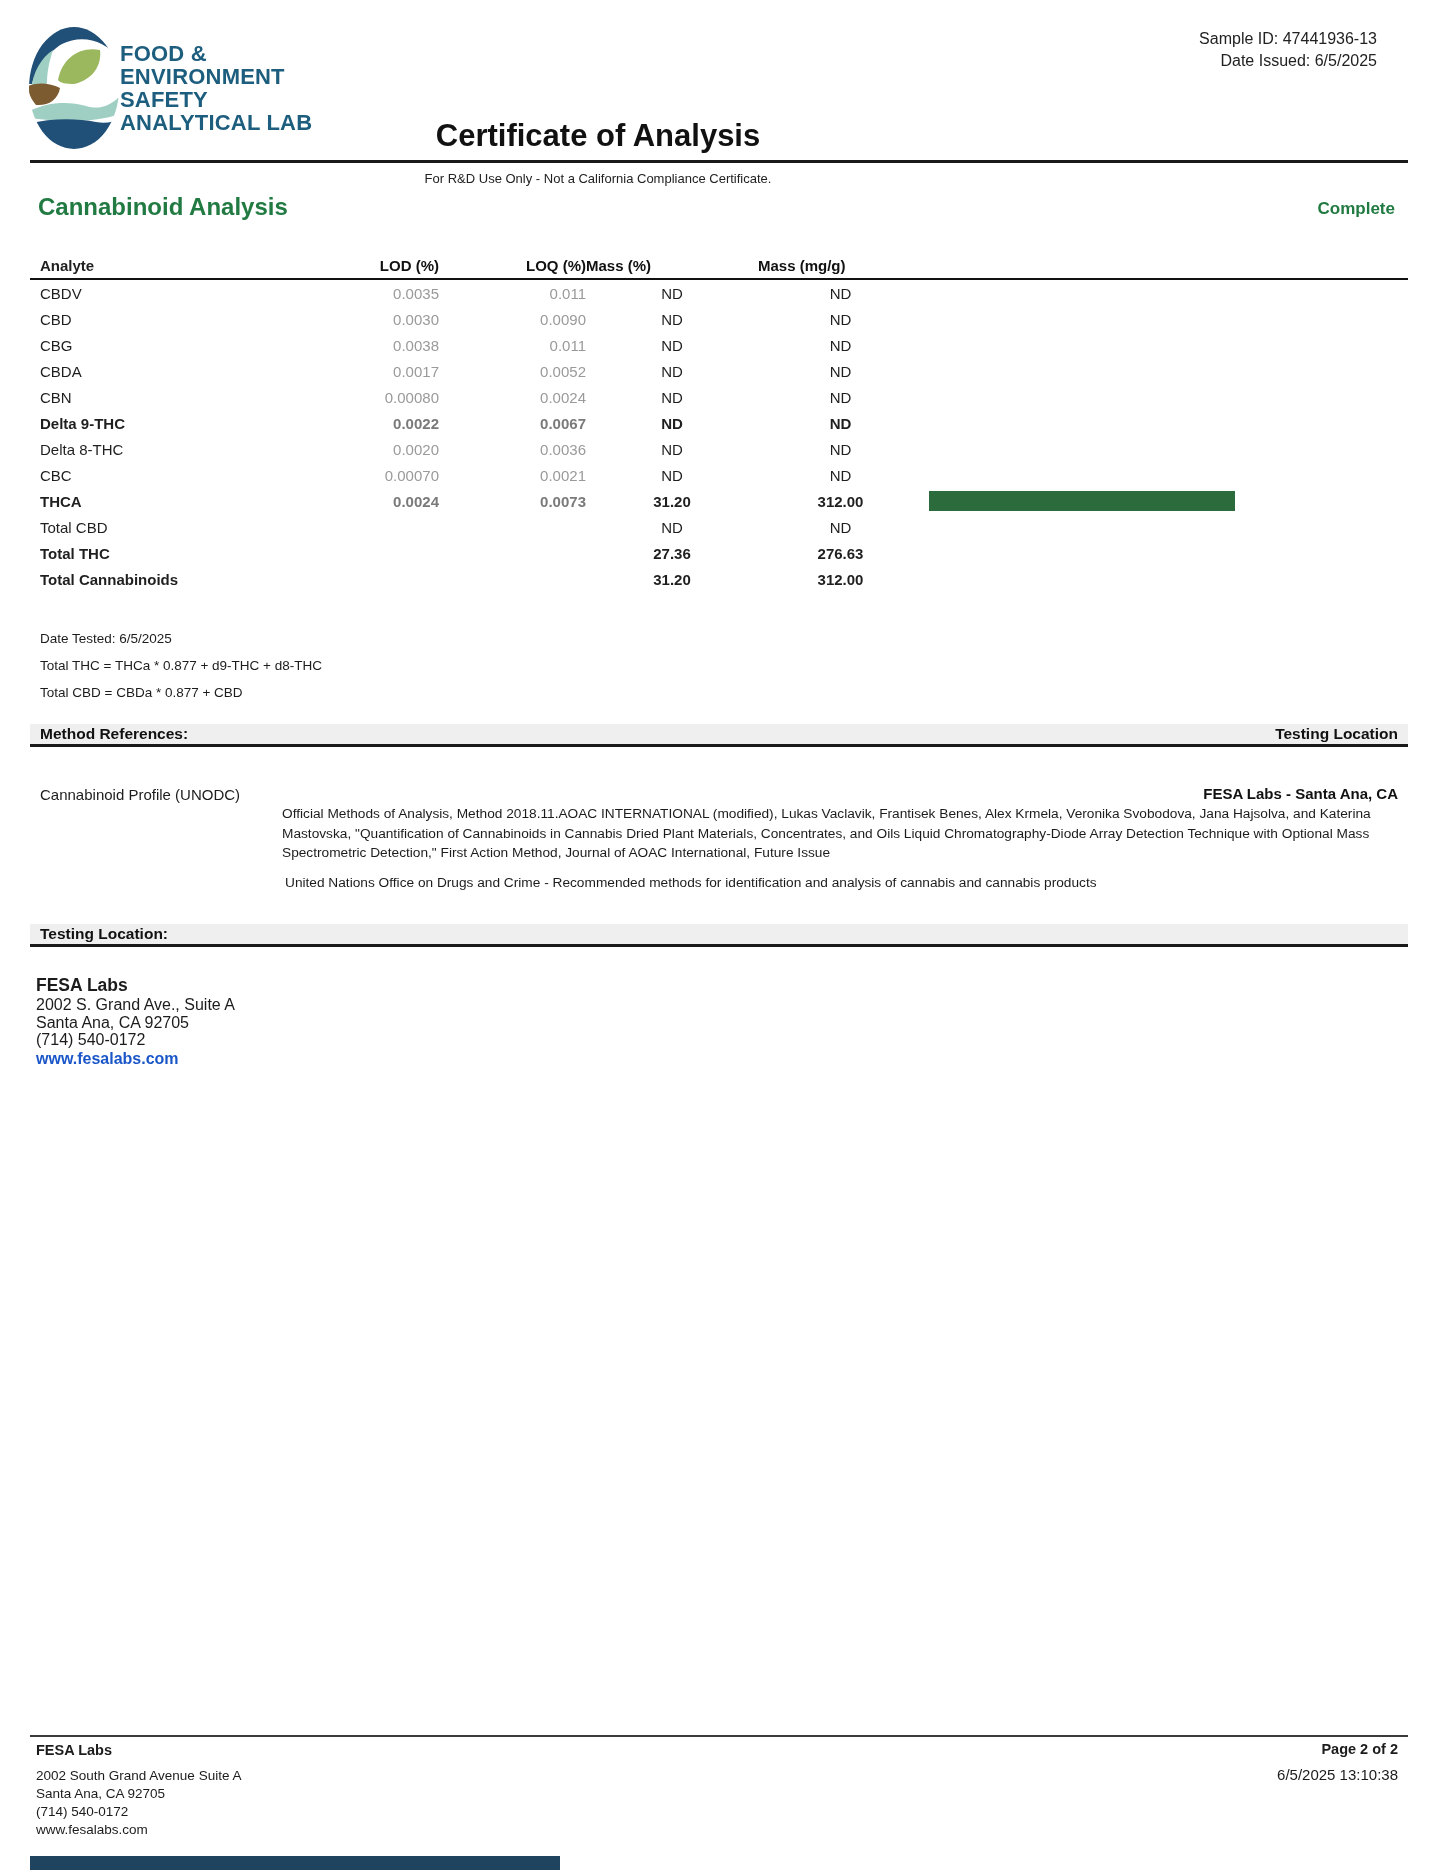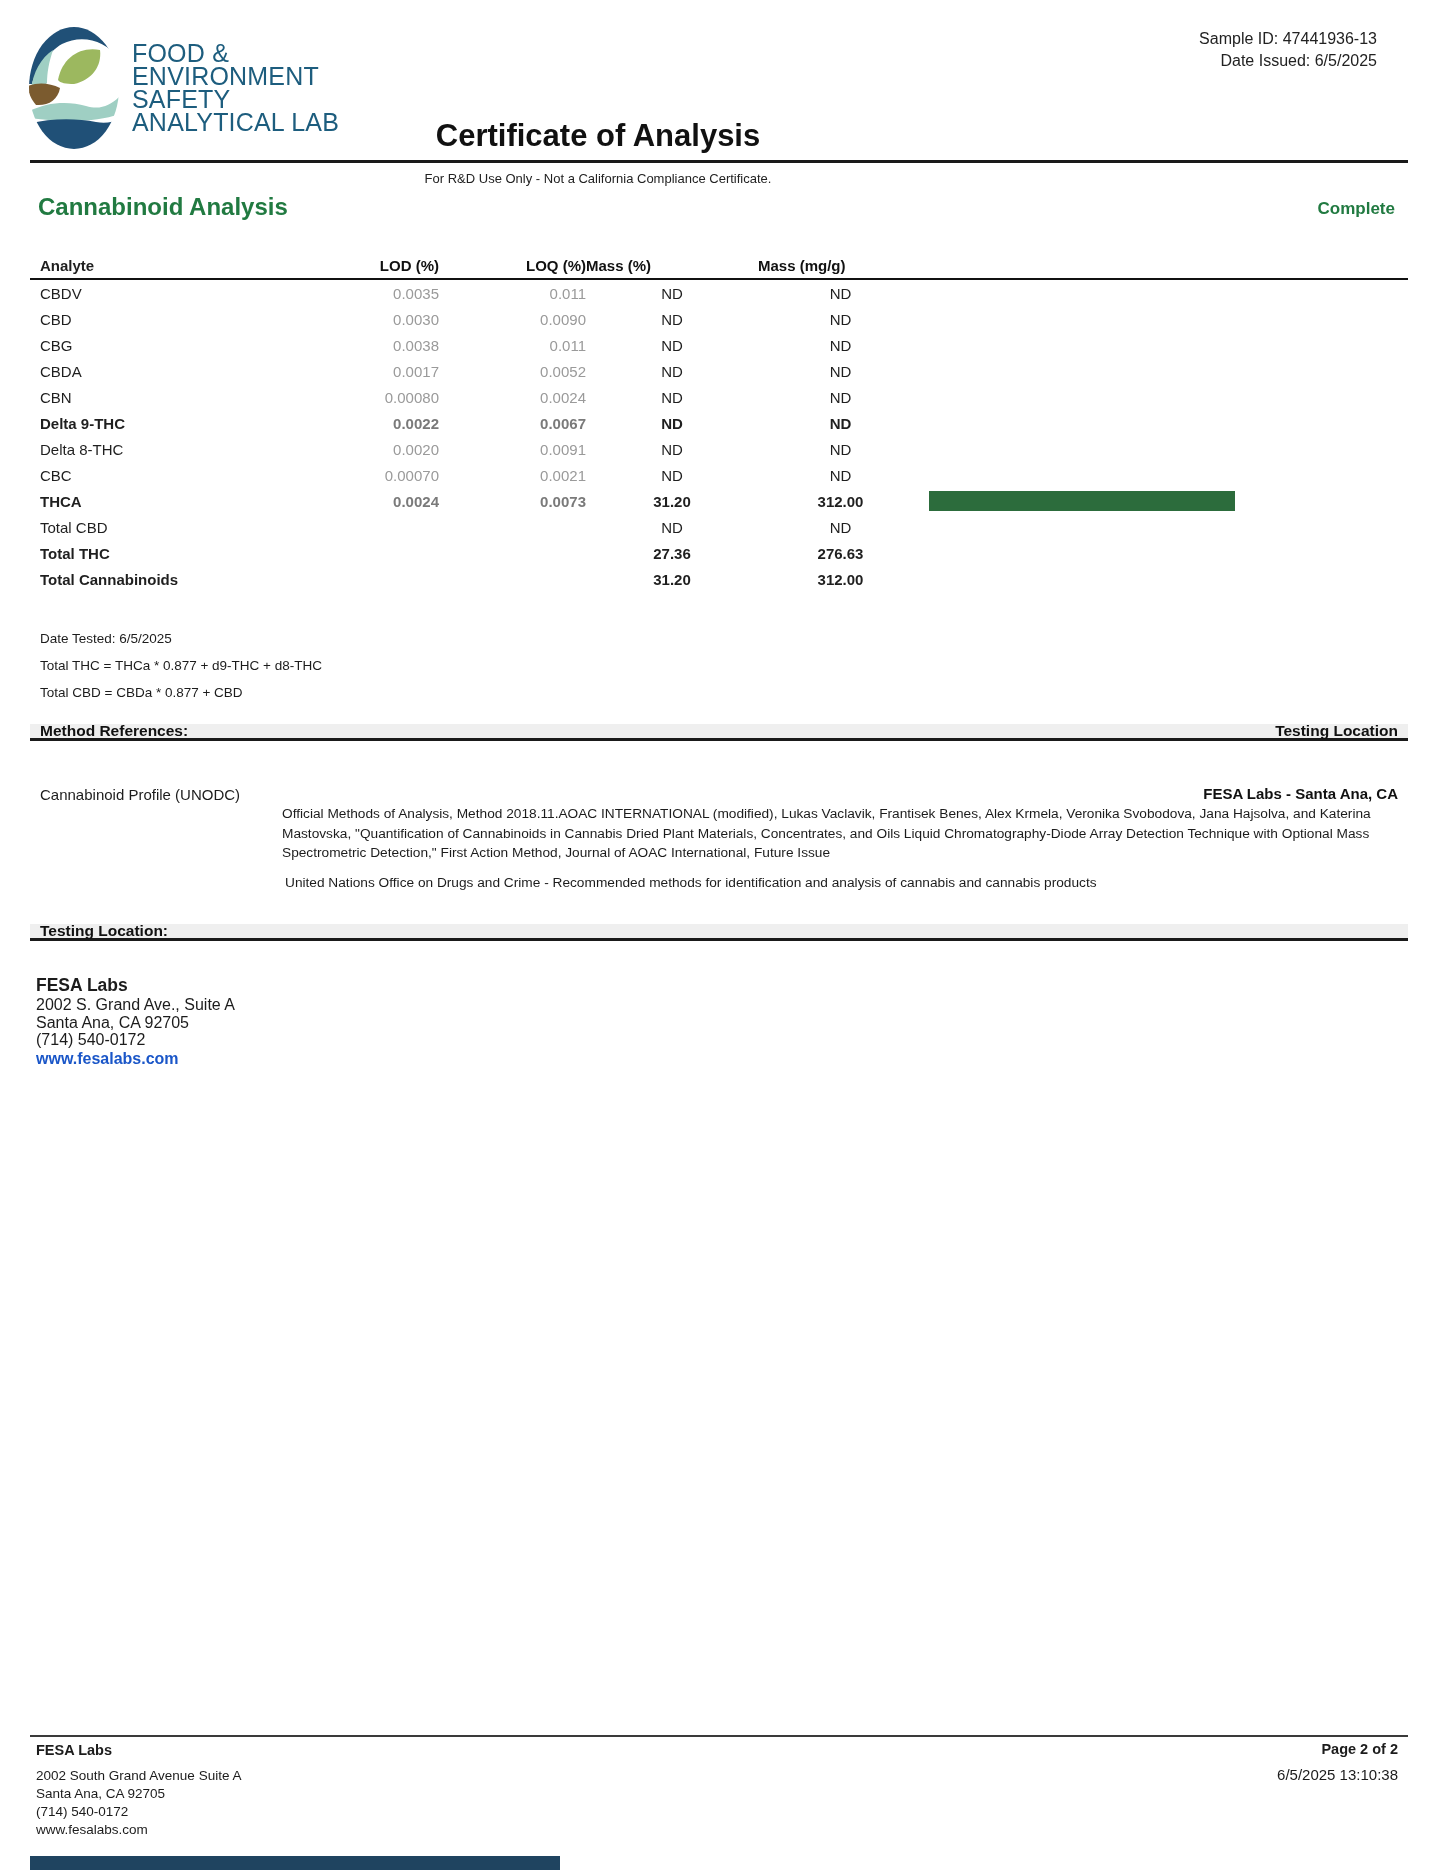--- a/index.html
+++ b/index.html
@@ -12,21 +12,21 @@
     --gray-num:#9a9a9a;
     --gray-num-bold:#7a7a7a;
   }
   *{box-sizing:border-box;margin:0;padding:0;}
   body{background:#ffffff;font-family:"Liberation Sans","DejaVu Sans",sans-serif;color:var(--ink);}
   .page{position:relative;width:1445px;height:1870px;background:#fff;overflow:hidden;}
 
   
   .logo-wrap{position:absolute;left:28px;top:26px;display:flex;align-items:flex-start;}
   .logo-mark{width:92px;height:124px;}
-  .logo-text{margin-left:12px;margin-top:16px;color:var(--logo-text);font-weight:normal;font-size:25px;line-height:23px;letter-spacing:.2px;}
+  .logo-text{margin-left:0;margin-top:16px;color:var(--logo-text);font-weight:bold;font-size:22px;line-height:23px;letter-spacing:.2px;}
   .sample-info{position:absolute;top:28px;right:68px;text-align:right;font-size:16px;line-height:22px;color:#222;}
   .doc-title{position:absolute;top:118px;left:0;width:1196px;text-align:center;font-size:31px;font-weight:bold;color:#111;}
   .header-rule{position:absolute;top:160px;left:30px;width:1378px;height:3px;background:#1a1a1a;}
   .subtitle{position:absolute;top:171px;left:0;width:1196px;text-align:center;font-size:13px;color:#222;}
 
   
   .section-title{position:absolute;left:38px;top:193px;font-size:24px;font-weight:bold;color:var(--green);}
   .status{position:absolute;right:50px;top:199px;font-size:17px;font-weight:bold;color:var(--green);}
 
   
@@ -41,21 +41,21 @@
   .c-mass{text-align:center;color:var(--ink);}
   .t-row.bold .cell{font-weight:bold;}
   .t-row.bold .c-num{color:var(--gray-num-bold);}
   .c-bar{height:20px;display:flex;align-items:center;}
   .mass-bar{height:20px;background:var(--bar-green);margin-left:6px;}
 
   
   .notes{position:absolute;left:40px;top:625px;font-size:13.5px;line-height:27px;color:#1c1c1c;}
 
   
-  .gray-bar{position:absolute;left:30px;width:1378px;height:17px;background:#efefef;border-bottom:3px solid #1a1a1a;display:flex;justify-content:space-between;align-items:center;padding:0 10px;font-size:15.5px;font-weight:bold;color:#111;}
+  .gray-bar{position:absolute;left:30px;width:1378px;height:23px;background:#efefef;border-bottom:3px solid #1a1a1a;display:flex;justify-content:space-between;align-items:center;padding:0 10px;font-size:15.5px;font-weight:bold;color:#111;}
   .bar-methods{top:724px;}
   .bar-testing{top:924px;}
 
   
   .profile-label{position:absolute;left:40px;top:786px;font-size:15px;color:#1c1c1c;}
   .location-value{position:absolute;right:47px;top:785px;font-size:15px;font-weight:bold;color:#111;}
   .reference-1{position:absolute;left:282px;top:804px;width:1100px;font-size:13.7px;line-height:19.5px;color:#1c1c1c;}
   .reference-2{position:absolute;left:285px;top:873px;width:1100px;font-size:13.7px;line-height:19.5px;color:#1c1c1c;}
 
   
@@ -166,21 +166,21 @@
           <div class="cell c-analyte">Delta 9-THC</div>
           <div class="cell c-num">0.0022</div>
           <div class="cell c-num">0.0067</div>
           <div class="cell c-mass">ND</div>
           <div class="cell c-mass">ND</div>
           <div class="cell c-bar"></div>
         </div>
         <div class="t-row">
           <div class="cell c-analyte">Delta 8-THC</div>
           <div class="cell c-num">0.0020</div>
-          <div class="cell c-num">0.0091</div>
+          <div class="cell c-num">0.0036</div>
           <div class="cell c-mass">ND</div>
           <div class="cell c-mass">ND</div>
           <div class="cell c-bar"></div>
         </div>
         <div class="t-row">
           <div class="cell c-analyte">CBC</div>
           <div class="cell c-num">0.00070</div>
           <div class="cell c-num">0.0021</div>
           <div class="cell c-mass">ND</div>
           <div class="cell c-mass">ND</div>

